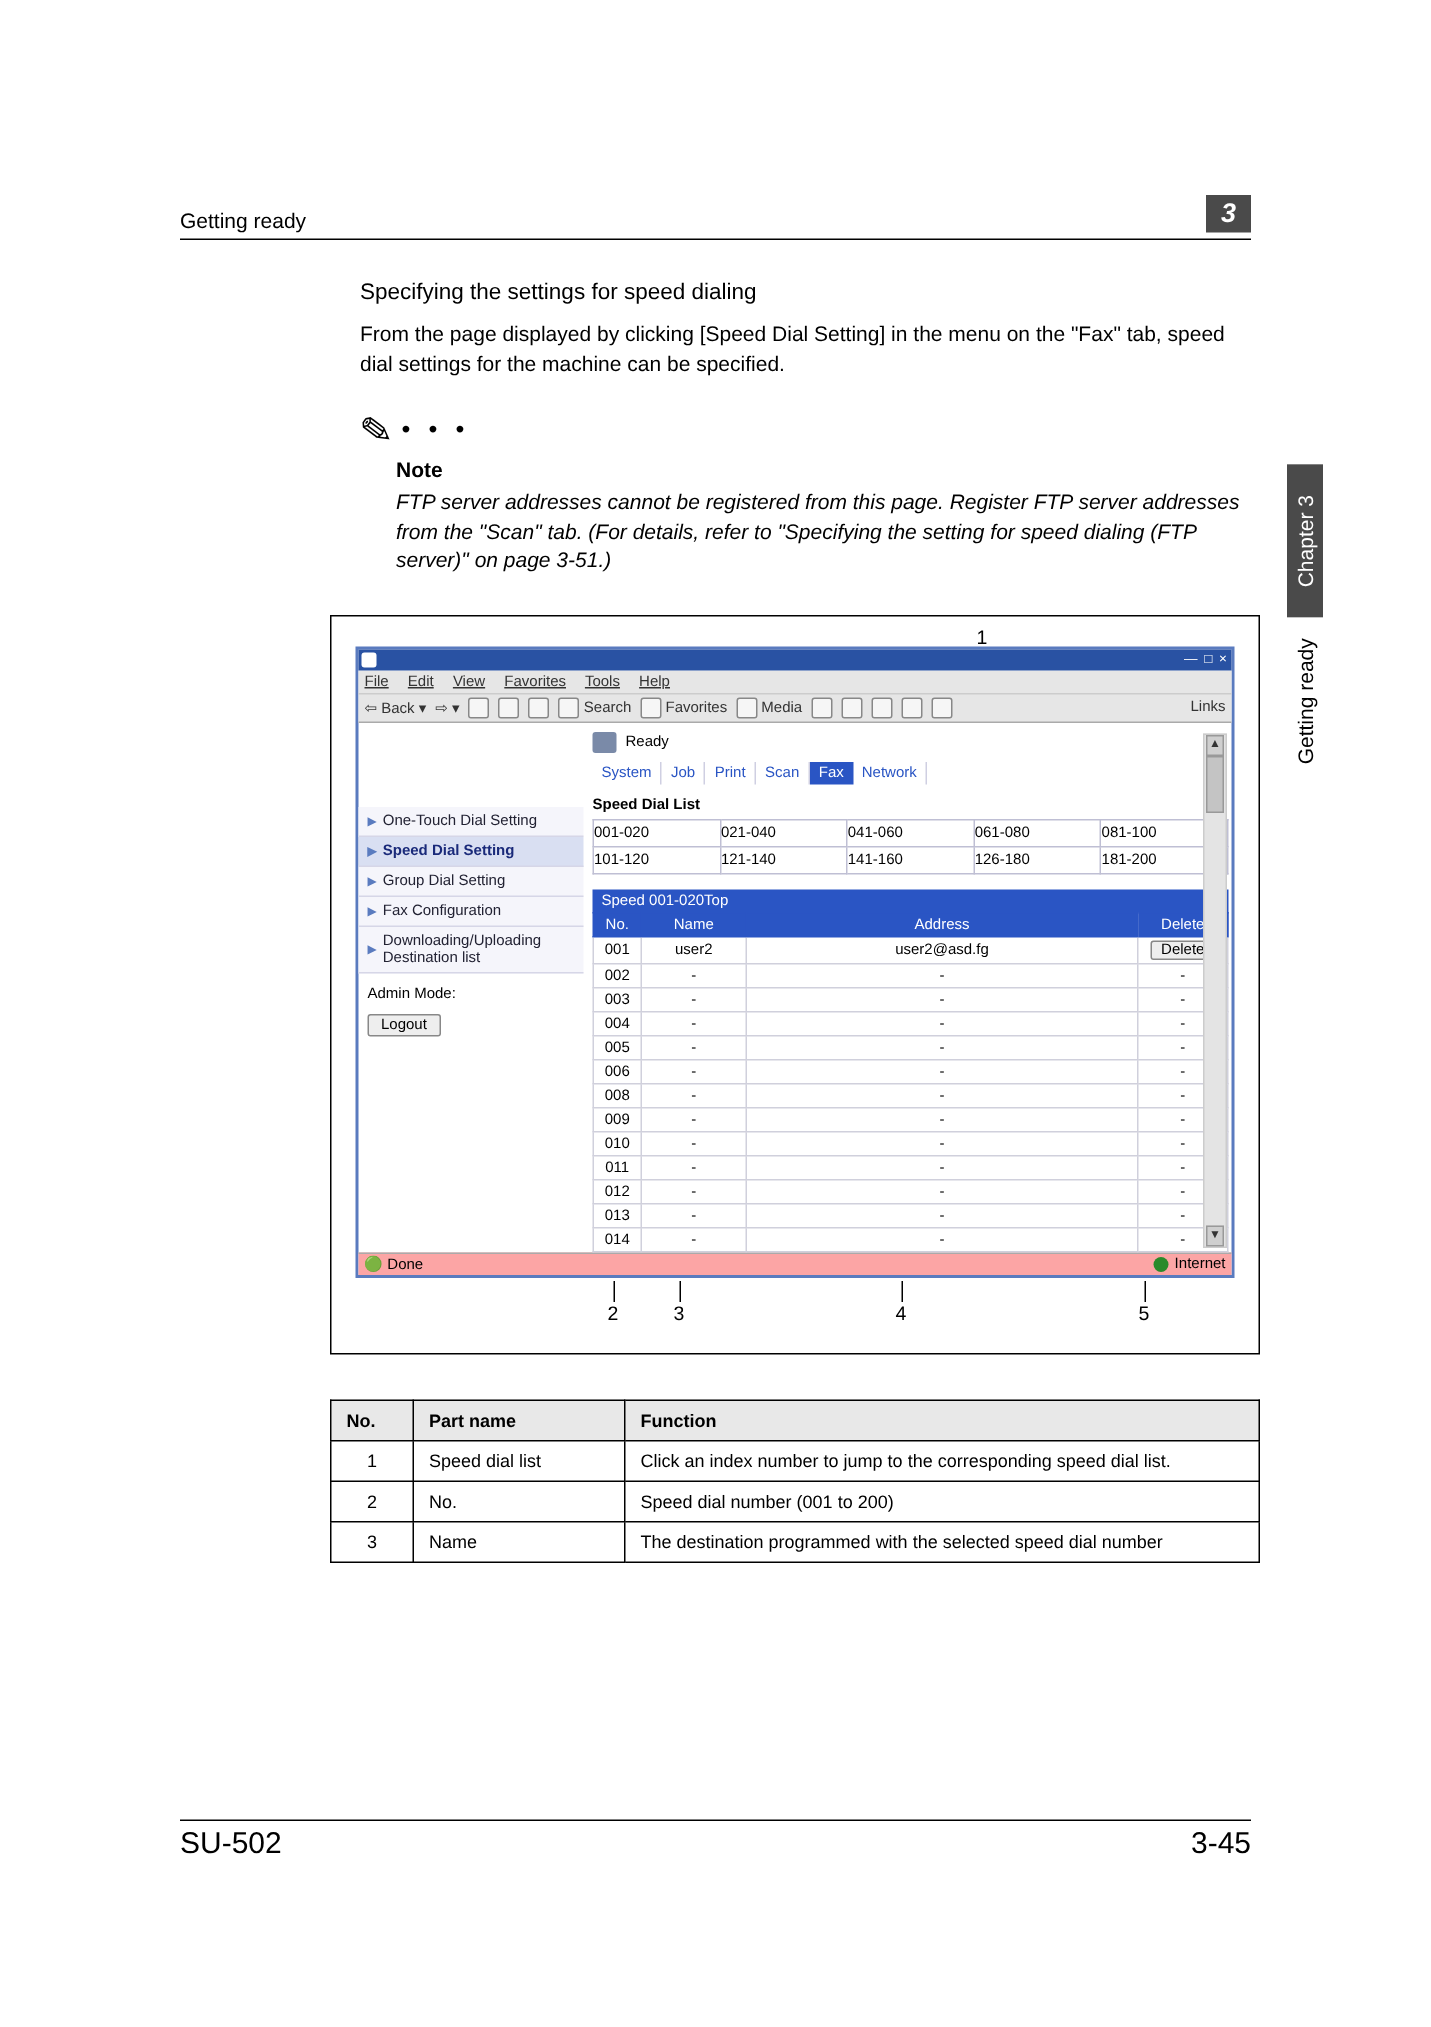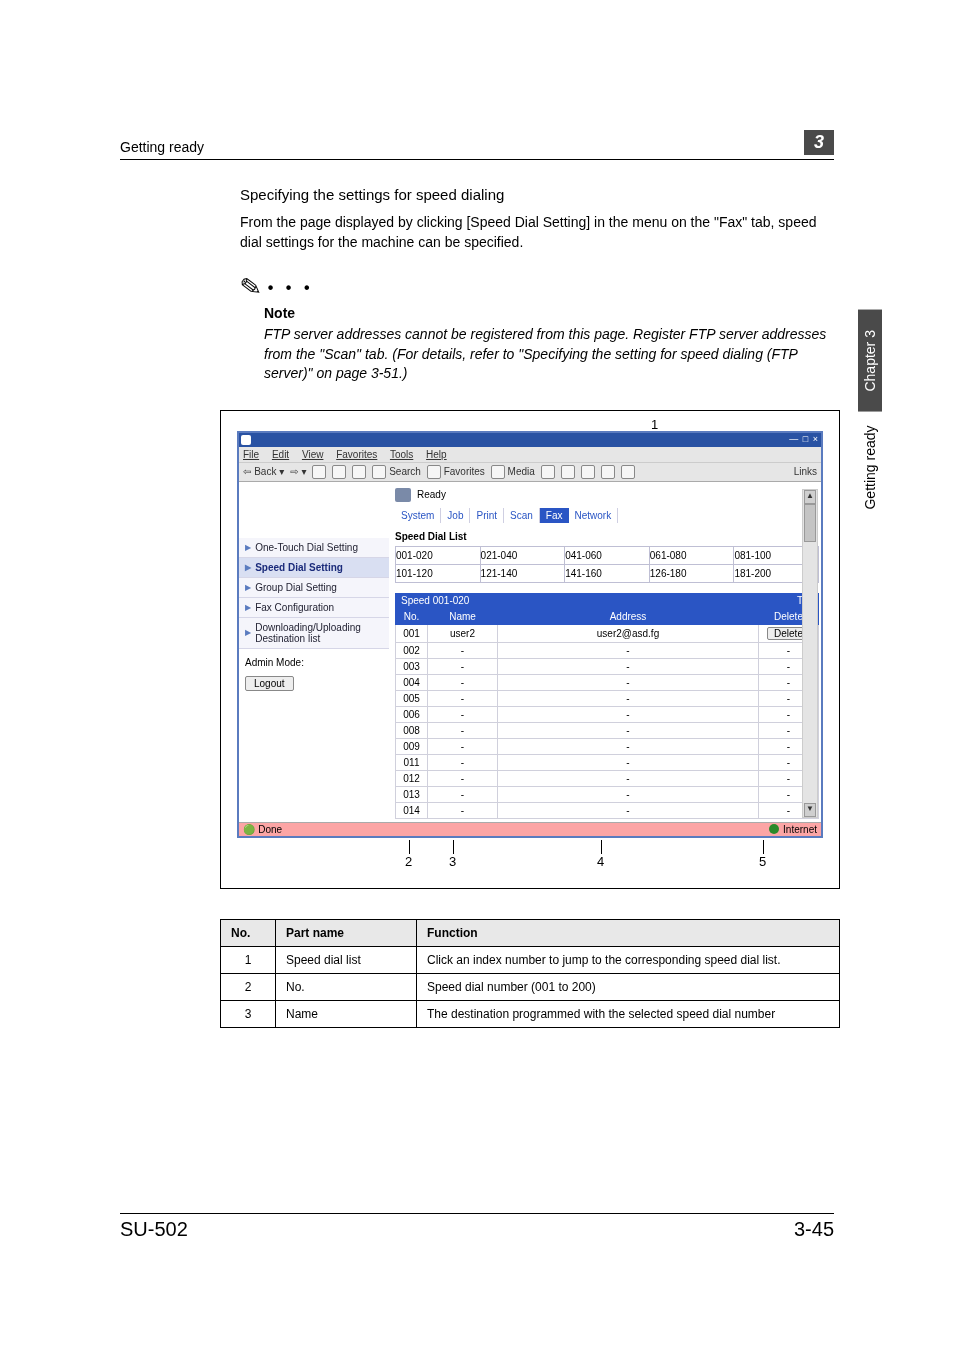--- a/index.html
+++ b/index.html
@@ -37,21 +37,21 @@
   .sidebar .logout{margin:6px;display:inline-block;background:#eee;border:1px solid #888;border-radius:2px;padding:1px 8px;font-size:10px}
   .content{flex:1;padding:4px 2px 0 6px}
   .status-row{display:flex;align-items:center;gap:6px;font-size:10px;padding:2px 0}
   .printer-ico{width:16px;height:14px;background:#7a8aa8;border-radius:2px;display:inline-block}
   .tabs{margin-top:4px}
   .tabs span{display:inline-block;color:#2a55c4;padding:2px 6px;font-size:10px;border-right:1px solid #cfcfe2}
   .tabs span.active{background:#2a55c4;color:#fff;border-right:none}
   .panel-title{font-weight:bold;font-size:10px;margin:8px 0 4px 0}
   table.range{border-collapse:collapse;width:100%;font-size:10px}
   table.range td{border:1px solid #bfbfd4;padding:3px 0;text-align:left;background:#fff}
-  .speed-header{background:#2a55c4;color:#fff;font-size:10px;margin-top:10px;padding:2px 6px;display:flex;justify-content:space-between}
+  .speed-header{background:#2a55c4;color:#fff;font-size:10px;margin-top:10px;padding:2px 6px;display:flex;}
   table.speed{border-collapse:collapse;width:100%;font-size:10px;table-layout:fixed}
   table.speed th{background:#2a55c4;color:#fff;font-weight:normal;padding:2px 4px;border:1px solid #2a55c4}
   table.speed td{border:1px solid #d0d0dc;padding:2px 4px;text-align:center;background:#fff}
   .del-btn{display:inline-block;background:#eee;border:1px solid #888;border-radius:2px;padding:0 6px;font-size:10px}
   .scrollbar{position:absolute;right:3px;top:56px;bottom:18px;width:14px;background:#e4e4e4;border:1px solid #ccc}
   .scrollbar .thumb{position:absolute;top:14px;left:1px;right:1px;height:36px;background:#c4c4c4;border:1px solid #999}
   .scrollbar .arr{position:absolute;left:1px;right:1px;height:12px;background:#cfcfcf;border:1px solid #999;text-align:center;font-size:8px;line-height:10px;color:#333}
   .statusbar{display:flex;justify-content:space-between;align-items:center;border-top:1px solid #aaa;background:#fca5a5;font-size:10px;padding:1px 4px}
   .statusbar .net{display:flex;align-items:center;gap:4px}
   .net-ico{width:10px;height:10px;background:#2a8a2a;border-radius:50%;display:inline-block}
@@ -240,20 +240,26 @@
                   <td>-</td>
                 </tr>
                 <tr>
                   <td>008</td>
                   <td>-</td>
                   <td>-</td>
                   <td>-</td>
                 </tr>
                 <tr>
                   <td>009</td>
+                  <td>-</td>
+                  <td>-</td>
+                  <td>-</td>
+                </tr>
+                <tr>
+                  <td>010</td>
                   <td>-</td>
                   <td>-</td>
                   <td>-</td>
                 </tr>
                 <tr>
                   <td>011</td>
                   <td>-</td>
                   <td>-</td>
                   <td>-</td>
                 </tr>

